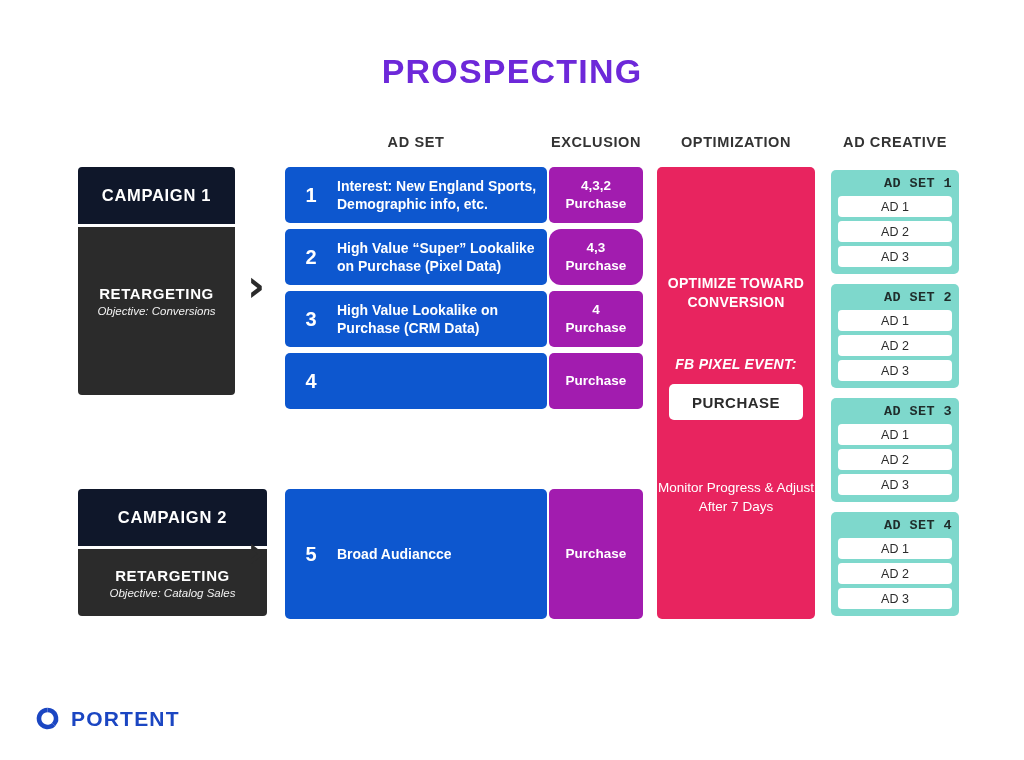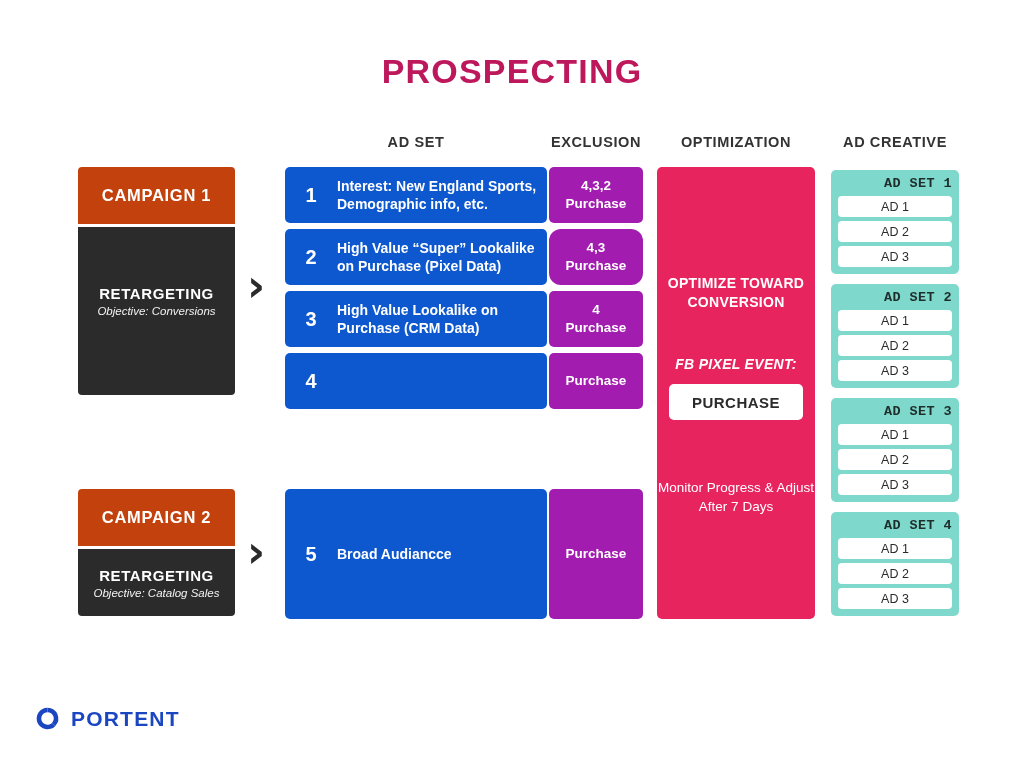--- a/index.html
+++ b/index.html
@@ -19,21 +19,21 @@
   
   .page-title {
     position: absolute;
     left: 0;
     top: 52px;
     width: 1024px;
     text-align: center;
     font-size: 34px;
     font-weight: bold;
     letter-spacing: 1.2px;
-    color: #be185d;
+    color: #6d28d9;
   }
 
   
   .col-header {
     position: absolute;
     top: 134px;
     font-size: 14.5px;
     font-weight: bold;
     letter-spacing: 0.6px;
     color: #333333;
@@ -41,21 +41,21 @@
     white-space: nowrap;
   }
   #hdr-adset     { left: 285px; width: 262px; }
   #hdr-exclusion { left: 549px; width: 94px;  }
   #hdr-optim     { left: 657px; width: 158px; }
   #hdr-creative  { left: 828px; width: 134px; }
 
   
   .campaign-block { position: absolute; }
   .campaign-head {
-    background: #c2410c;
+    background: #0f172a;
     color: #ffffff;
     border-radius: 4px 4px 0 0;
     display: flex;
     align-items: center;
     justify-content: center;
     font-size: 16.5px;
     font-weight: bold;
     letter-spacing: 0.7px;
   }
   .campaign-body {
@@ -78,21 +78,21 @@
     font-style: italic;
     margin-top: 3px;
     color: #f2f2f2;
   }
 
   
   #campaign-1 { left: 78px; top: 167px; width: 157px; }
   #campaign-1 .campaign-head { height: 57px; }
   #campaign-1 .campaign-body { height: 168px; margin-top: 3px; padding-top: 58px; box-sizing: border-box; justify-content: flex-start;}
   
-  #campaign-2 { left: 78px; top: 489px; width: 157px; }
+  #campaign-2 { left: 78px; top: 489px; width: 189px; }
   #campaign-2 .campaign-head { height: 57px; }
   #campaign-2 .campaign-body { height: 67px; margin-top: 3px; }
 
   
   .chevron {
     position: absolute;
     font-size: 44px;
     font-weight: bold;
     color: #2b2b2b;
     line-height: 1;

